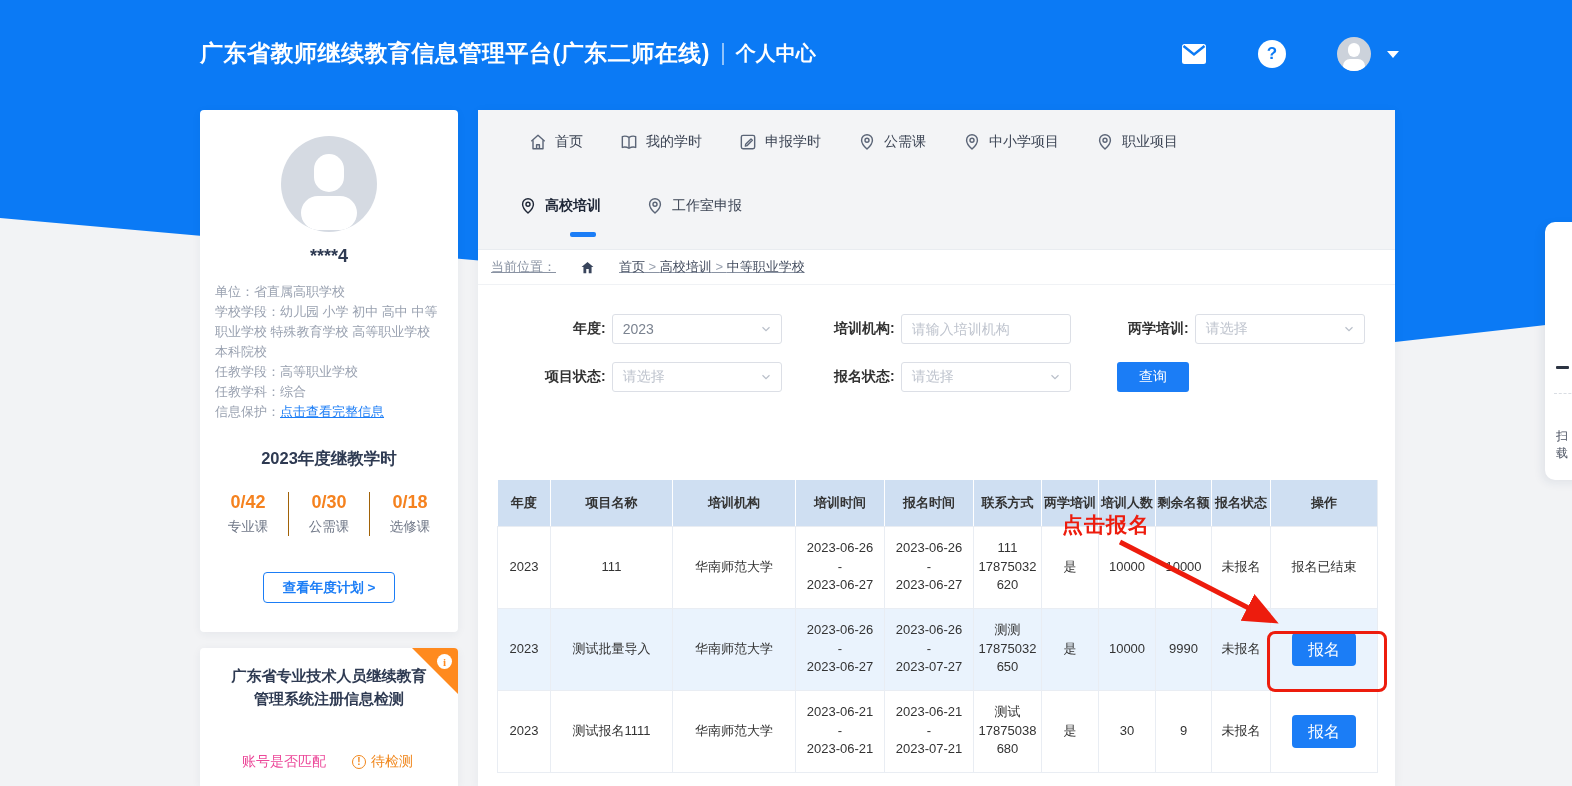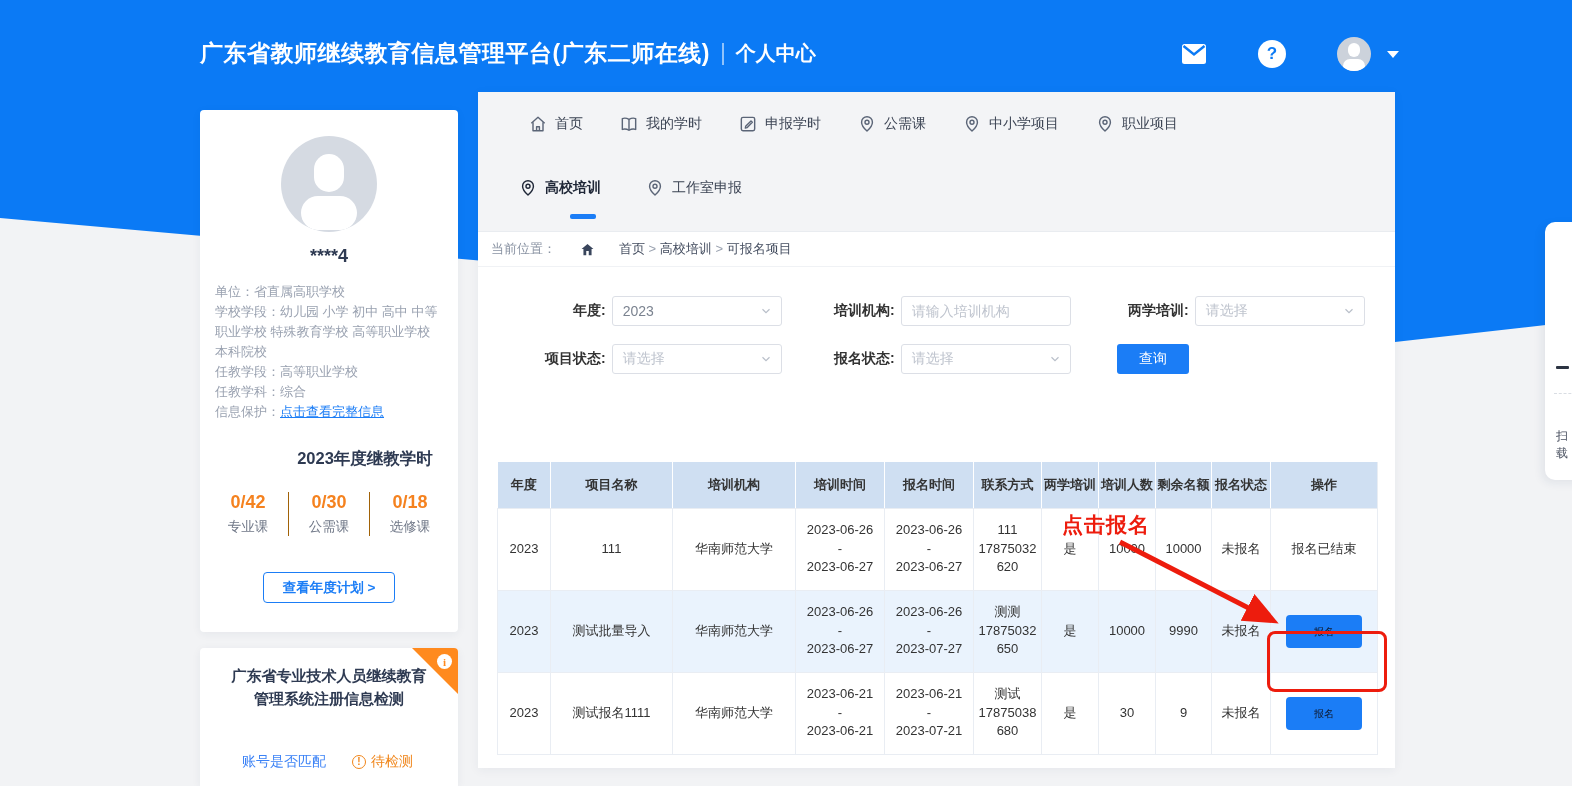--- a/index.html
+++ b/index.html
@@ -30,51 +30,51 @@
   .caret { left:1387px; top:51px; width:0; height:0; border-left:6px solid transparent; border-right:6px solid transparent; border-top:7px solid #fff; }
   
   .card { position:absolute; background:#fff; border-radius:4px; box-shadow:0 2px 10px rgba(30,50,90,.06); z-index:2; }
   .side1 { left:200px; top:110px; width:258px; height:522px; }
   .avatar-big { position:absolute; left:81px; top:26px; width:96px; height:96px; border-radius:50%; background:#d5dae2; overflow:hidden; }
   .avatar-big .head { position:absolute; left:33px; top:18px; width:30px; height:38px; border-radius:15px; background:#fff; }
   .avatar-big .body { position:absolute; left:20px; top:60px; width:56px; height:34px; border-radius:17px; background:#fff; }
   .username { position:absolute; left:0; top:136px; width:100%; text-align:center; font-size:18px; font-weight:bold; color:#2e3a52; }
   .profile-fields { position:absolute; left:15px; top:172px; width:230px; font-size:13px; line-height:20px; color:#99a1b0; }
   .profile-fields .lnk { color:#1b7df6; text-decoration:underline; cursor:pointer; }
-  .hours-title { position:absolute; left:0; top:338px; width:100%; text-align:center; font-size:16.5px; font-weight:bold; color:#2e3a52;margin-left:36px; }
+  .hours-title { position:absolute; left:0; top:338px; width:100%; text-align:center; font-size:16.5px; font-weight:bold; color:#2e3a52; }
   .stats { position:absolute; left:8px; top:382px; width:242px; display:flex; }
   .stat { flex:1; text-align:center; }
   .stat + .stat { border-left:1px solid #a16207; }
   .stat .v { font-size:18px; font-weight:bold; color:#f5821f; }
   .stat .l { margin-top:5px; font-size:13.5px; color:#6f7787; }
   .plan-btn { position:absolute; left:63px; top:462px; width:132px; height:31px; background:#fff; border:1px solid #1b7df6; border-radius:4px;
               color:#1b7df6; font-size:13.5px; font-weight:bold; display:flex; align-items:center; justify-content:center; cursor:pointer; }
   .side2 { left:200px; top:648px; width:258px; height:138px; border-radius:4px 4px 0 0; overflow:hidden; }
   .corner { position:absolute; top:0; right:0; width:0; height:0; border-top:46px solid #ff8a1e; border-left:46px solid transparent; }
   .corner-i { position:absolute; top:6px; right:6px; width:15px; height:15px; border-radius:50%; background:#fff; color:#ff8a1e;
               font-size:11px; font-weight:bold; display:flex; align-items:center; justify-content:center; font-family:"Liberation Serif",serif; }
   .check-title { position:absolute; left:0; top:16px; width:100%; text-align:center; font-size:15px; font-weight:bold; color:#2e3a52; line-height:23px; }
   .check-row { position:absolute; left:42px; top:105px; display:flex; align-items:center; gap:26px; font-size:14px; }
-  .check-row .q { color:#3b82f6; }
+  .check-row .q { color:#ec4899; }
   .check-status { color:#f08519; display:flex; align-items:center; gap:5px; }
   .excl { width:14px; height:14px; border:1.5px solid #f08519; border-radius:50%; font-size:10px; line-height:11px; text-align:center; color:#f08519; font-weight:bold; }
   
-  .main-card { left:478px; top:92px; width:917px; height:676px; border-radius:0; }
+  .main-card { left:478px; top:110px; width:917px; height:676px; border-radius:0; }
   .tabs-area { position:relative; height:140px; background:#f3f4f6; border-bottom:1px solid #e9ecf0; }
   .nav-row { position:absolute; display:flex; }
   .nav-row1 { left:50px; top:22px; gap:36px; }
   .nav-row2 { left:40px; top:86px; gap:44px; }
   .nav-item { display:flex; align-items:center; gap:7px; cursor:pointer; }
   .nav-item .ic { width:20px; height:20px; color:#5b6577; }
   .nav-item .ic svg { width:100%; height:100%; }
   .nav-item .lb { font-size:14px; color:#3c4454; white-space:nowrap; }
   .nav-item.active .lb { font-weight:bold; color:#1f2737; }
   .nav-item.active .ic { color:#1f2737; }
   .tab-underline { position:absolute; left:92px; top:122px; width:26px; height:5px; border-radius:2px; background:#1b7df6; }
-  .crumb-row { height:35px; display:flex; align-items:center; padding-left:13px; gap:24px; font-size:13px; color:#8a93a3; background:#fff; border-bottom:1px solid #f0f2f5; }
+  .crumb-row { height:35px; display:flex; align-items:center; padding-left:13px; gap:24px; font-size:13px; color:#8a93a3; background:#fff; border-bottom:1px solid #f0f2f5;text-decoration:underline; }
   .crumb-row .house { width:15px; height:15px; color:#39455c; }
   .crumb-row .house svg { width:100%; height:100%; }
   .crumb-item { color:#454e60; cursor:pointer; }
   .crumb-sep { color:#9aa2b0; }
   .notice-bar { height:46px; background:#fdf6e8; display:flex; align-items:center; padding-left:18px; gap:10px; }
   .tip-ic { width:22px; height:22px; flex:0 0 auto; }
   .notice-text { font-size:14px; color:#df9629; }
   .notice-btn { margin-left:12px; background:#1b7df6; color:#fff; font-size:14px; padding:6px 13px; border-radius:2px; cursor:pointer; white-space:nowrap; }
   
   .filter-area { position:relative; height:134px; background:#fff; }
@@ -96,21 +96,21 @@
   .search-btn { position:absolute; left:639px; top:77px; width:72px; height:30px; background:#1b7df6; color:#fff; font-size:14px;
                 border:none; border-radius:3px; display:flex; align-items:center; justify-content:center; cursor:pointer; }
   
   .table-wrap { position:absolute; left:19px; top:370px; width:880px; }
   table { width:880px; border-collapse:collapse; table-layout:fixed; font-size:13px; color:#333; }
   thead th { background:#cfdff2; height:46px; font-size:13px; font-weight:bold; border-right:1px solid #fff; border-bottom:1px solid #e9edf3; }
   thead th:last-child { border-right:1px solid #e9edf3; }
   tbody td { border:1px solid #e9edf3; text-align:center; height:82px; padding:2px 3px; line-height:1.45; word-break:break-all; }
   tbody tr.stripe { background:#eaf3fd; }
   .cell-line { display:block; }
-  .apply-btn { display:inline-block; width:76px; height:33px; line-height:33px; background:#1b7df6; color:#0f172a; border-radius:4px; font-size:10px; cursor:pointer; }
+  .apply-btn { display:inline-block; width:64px; height:33px; line-height:33px; background:#1b7df6; color:#ffffff; border-radius:4px; font-size:16px; cursor:pointer; }
   .ended { color:#333; }
   
   .ann-label { position:absolute; left:1062px; top:511px; font-size:21px; font-weight:bold; color:#ed1c0d; letter-spacing:1px; z-index:6; }
   .ann-arrow { position:absolute; left:1090px; top:532px; width:220px; height:115px; z-index:6; pointer-events:none; }
   .ann-rect { position:absolute; left:1267px; top:631px; width:120px; height:61px; border:3px solid #ed1c0d; border-radius:8px; z-index:6; pointer-events:none; }
   
   .right-frag { position:absolute; left:1545px; top:222px; width:64px; height:258px; background:#fff; border-radius:10px 0 0 10px;
                 box-shadow:-3px 3px 10px rgba(30,50,90,.08); z-index:2; overflow:hidden; }
   .frag-mark { position:absolute; left:11px; top:144px; width:13px; height:3px; background:#2c3442; border-radius:1px; }
   .frag-divider { position:absolute; left:9px; top:171px; width:46px; border-top:1px dashed #d9dde3; }
@@ -252,21 +252,21 @@
         </div>
       <div class="tab-underline"></div>
     </div>
     <div class="crumb-row">
       <span>当前位置：</span>
       <span class="house">
         <svg viewBox="0 0 24 24" fill="currentColor">
             <path d="M12 3 L2.5 11 H5.5 V21 H10 V14.5 H14 V21 H18.5 V11 H21.5 Z"></path>
           </svg>
       </span>
-      <span id="crumb-items"><span class="crumb-item">首页</span><span class="crumb-sep"> &gt; </span><span class="crumb-item">高校培训</span><span class="crumb-sep"> &gt; </span><span class="crumb-item">可报名项目</span></span>
+      <span id="crumb-items"><span class="crumb-item">首页</span><span class="crumb-sep"> &gt; </span><span class="crumb-item">高校培训</span><span class="crumb-sep"> &gt; </span><span class="crumb-item">中等职业学校</span></span>
     </div>
     <div class="filter-area">
       <div class="fgroup g-year">
         <span class="flabel">年度:</span>
         <span class="fbox">
           <span class="val">2023</span>
           <span class="chev"><svg viewBox="0 0 24 24" fill="none" stroke="currentColor" stroke-width="2">
                 <path d="M6 9 L12 15 L18 9"></path>
               </svg></span>
         </span>

